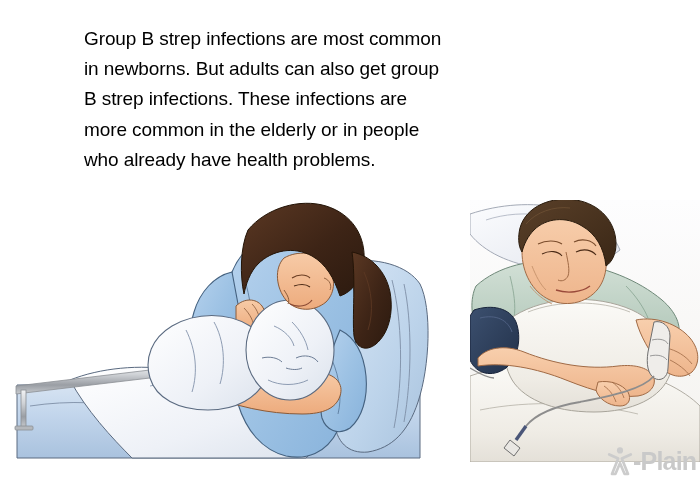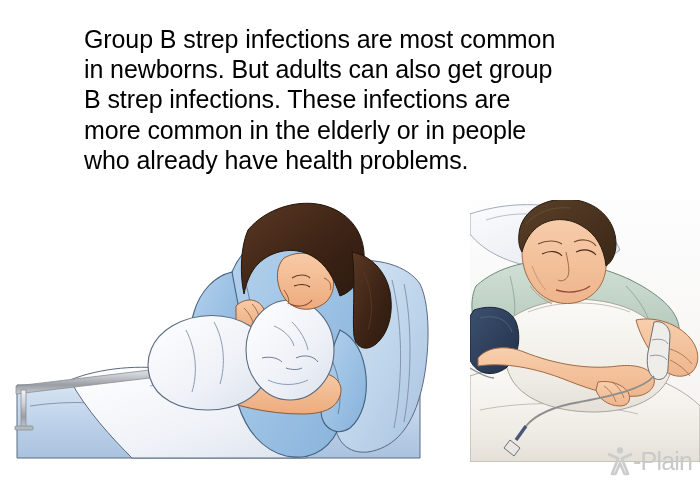--- a/index.html
+++ b/index.html
@@ -18,21 +18,21 @@
     background: #ffffff;
     overflow: hidden;
   }
 
   
   #body-text {
     position: absolute;
     left: 84px;
     top: 24px;
     width: 540px;
-    font-size: 25px;
+    font-size: 19px;
     line-height: 30.2px;
     color: #000000;
     letter-spacing: -0.1px;
     white-space: pre-line;
   }
 
   
   .panel {
     position: absolute;
     overflow: hidden;
@@ -68,21 +68,21 @@
   }
   #logo-mark {
     width: 28px;
     height: 30px;
     flex: none;
     margin-right: -1px;
   }
   #logo-text {
     font-family: "Liberation Sans", sans-serif;
     font-size: 25px;
-    font-weight: 400;
+    font-weight: 700;
     color: #c9c9c9;
     line-height: 1;
     letter-spacing: -0.8px;
     padding-bottom: 2px;
   }
 </style>
 </head>
 <body>
 
 <div id="slide">

